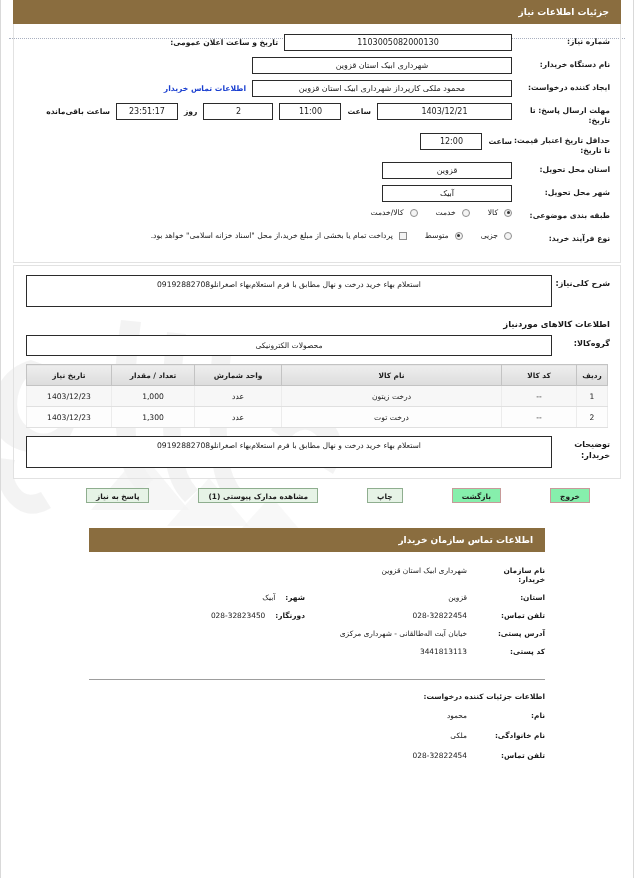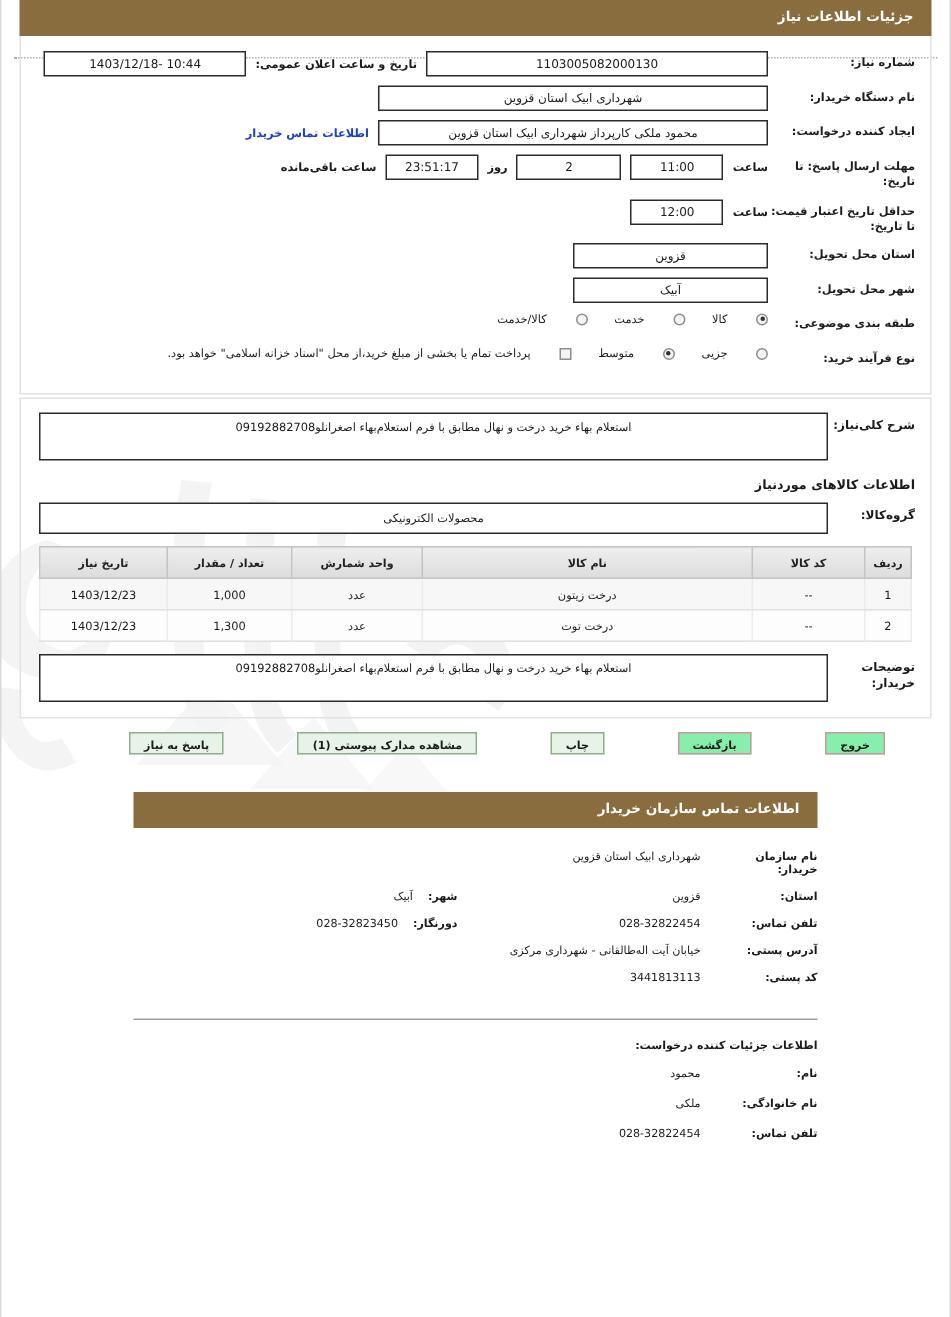--- a/index.html
+++ b/index.html
@@ -132,21 +132,21 @@
     text-decoration: none;
     white-space: nowrap;
     cursor: pointer;
   }
 
   
   .radio-row { gap: 0; }
   .opt {
     display: inline-flex;
     align-items: center;
-    gap: 19px;
+    gap: 6px;
     margin-left: 18px;
     font-size: 7.6px;
     white-space: nowrap;
   }
   .rdo {
     width: 8px; height: 8px;
     border-radius: 50%;
     border: 1px solid #8d8d8d;
     background: #f4f4f4;
     display: inline-block;
@@ -340,21 +340,20 @@
     <div class="section-bar">جزئیات اطلاعات نیاز</div>
 
     <div class="panel">
       <div class="form-block">
 
         <div class="frow">
           <div class="flabel">شماره نیاز:</div>
           <div class="fbody">
             <div class="tbox w-big">1103005082000130</div>
             <span class="inline-lbl">تاریخ و ساعت اعلان عمومی:</span>
-            <div class="tbox w-date">10:44 -1403/12/18</div>
           </div>
         </div>
 
         <div class="frow">
           <div class="flabel">نام دستگاه خریدار:</div>
           <div class="fbody">
             <div class="tbox w-wide">شهرداری ابیک استان قزوین</div>
           </div>
         </div>
 
@@ -362,20 +361,21 @@
           <div class="flabel">ایجاد کننده درخواست:</div>
           <div class="fbody">
             <div class="tbox w-wide">محمود ملکی کارپرداز شهرداری ابیک استان قزوین</div>
             <a class="link">اطلاعات تماس خریدار</a>
           </div>
         </div>
 
         <div class="frow">
           <div class="flabel">مهلت ارسال پاسخ: تا تاریخ:</div>
           <div class="fbody">
+            <div class="tbox w-date">1403/12/21</div>
             <span class="inline-lbl">ساعت</span>
             <div class="tbox w-time">11:00</div>
             <div class="tbox w-days">2</div>
             <span class="inline-lbl">روز</span>
             <div class="tbox w-clock">23:51:17</div>
             <span class="inline-lbl">ساعت باقی‌مانده</span>
           </div>
         </div>
 
         <div class="frow">

